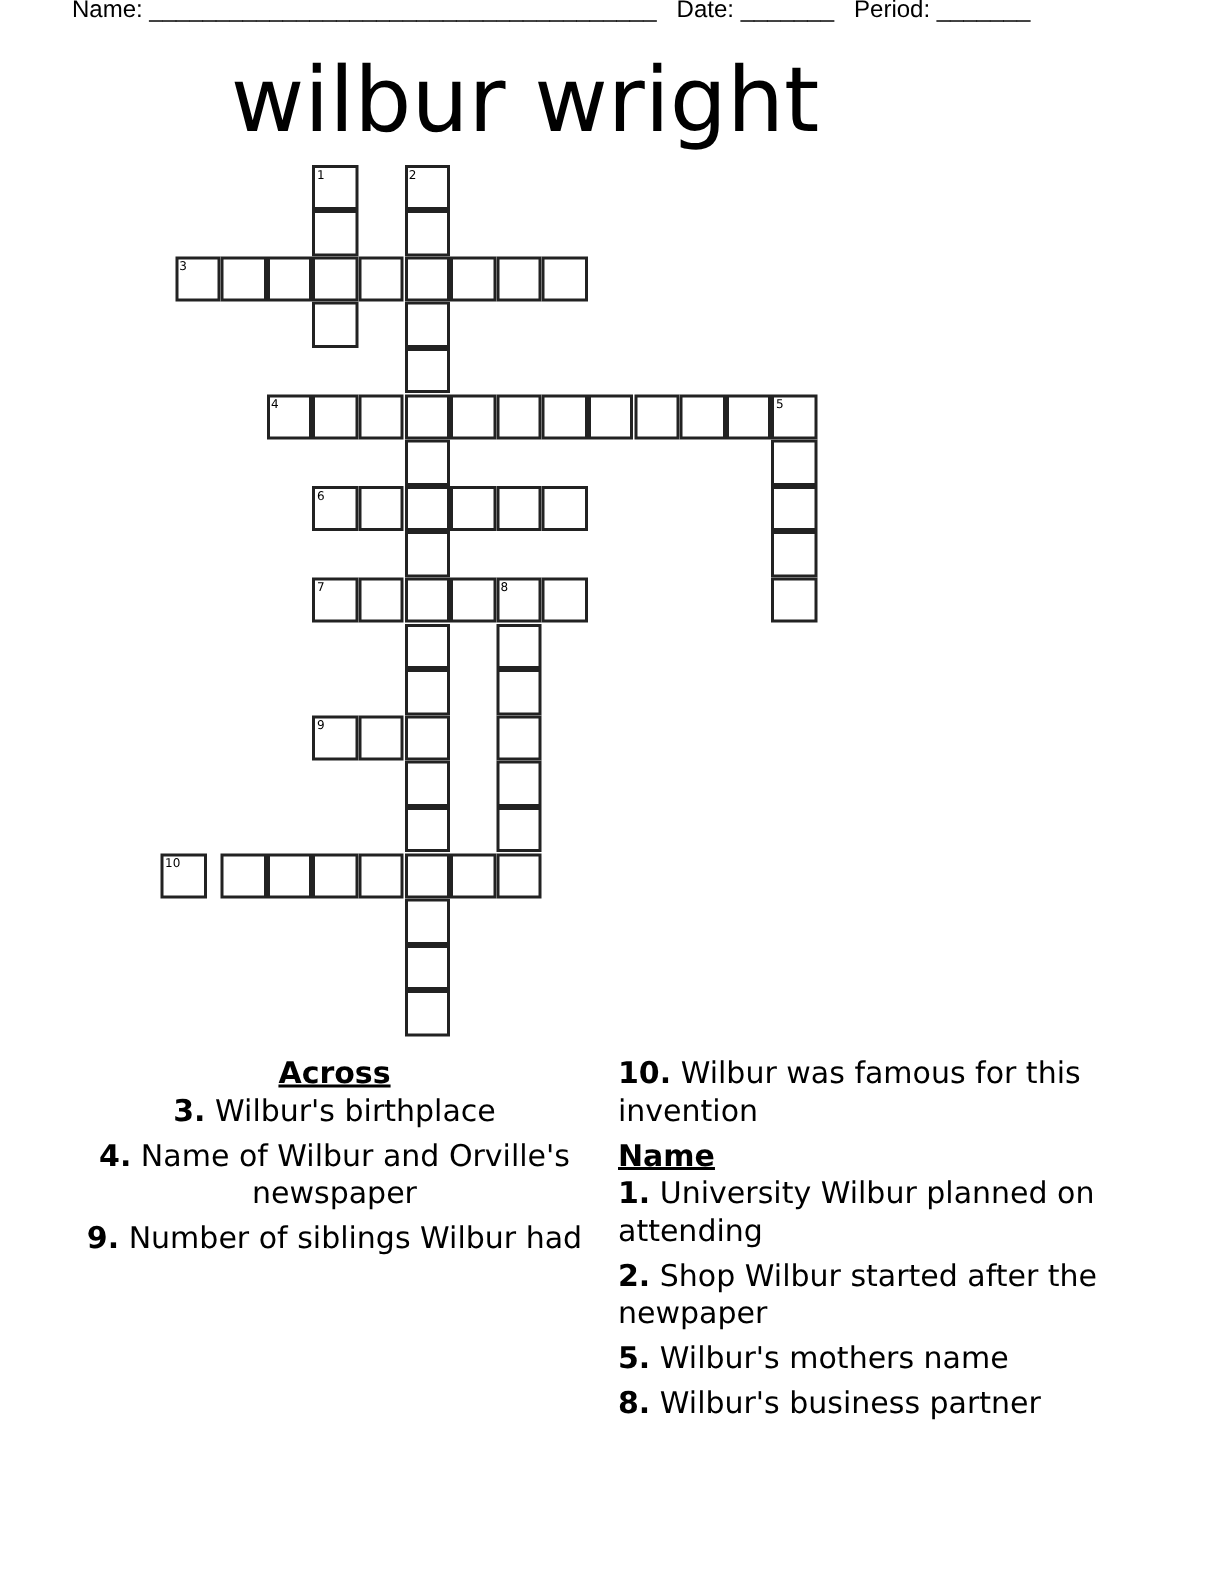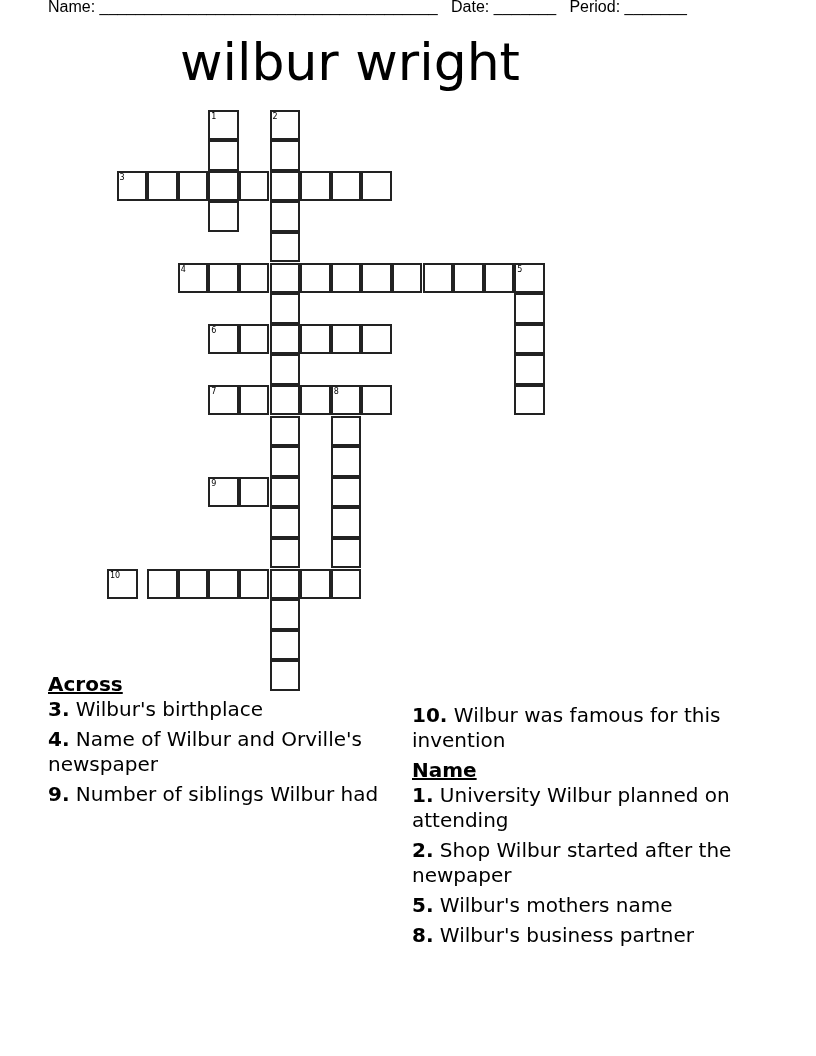--- a/index.html
+++ b/index.html
@@ -1,18 +1,18 @@
 <!DOCTYPE html>
 <html><head>
 <meta charset="utf-8">
 <style>
   html, body { margin:0; padding:0; background:#fff; }
   body { width:816px; height:1056px; position:relative; overflow:hidden; font-family:"DejaVu Sans", sans-serif; color:#000; }
   .hdr { position:absolute; top:-2px; left:48px; font-family:"Liberation Sans", sans-serif; font-size:16px; white-space:pre; }
-  .title { position:absolute; top:32px; left:0; width:700px; text-align:center; font-size:52px; letter-spacing:0px; }
+  .title { position:absolute; top:32px; left:0; width:700px; text-align:center; font-size:60px; letter-spacing:0px; }
   .grid { position:absolute; left:0; top:0; }
   .cell { position:absolute; width:30.6px; height:30.6px; box-sizing:border-box; border:2px solid #222; background:#fff; margin-left:-1px; margin-top:-1px; }
   .cell .num { position:absolute; top:0px; left:1px; font-size:8px; font-family:"DejaVu Sans", sans-serif; line-height:9px; }
   .clues { position:absolute; font-size:20px; line-height:25px; }
   .clues .head { font-weight:bold; text-decoration:underline; }
   .clue { margin-bottom:5px; }
   .clue b { font-weight:bold; }
 </style>
 </head>
 <body>
@@ -106,21 +106,21 @@
     <div class="cell" style="left: 108px; top: 569.5px;">
       <span class="num">10</span>
     </div>
     <div class="cell" style="left: 148.1px; top: 569.5px;"></div>
     <div class="cell" style="left: 178.7px; top: 569.5px;"></div>
     <div class="cell" style="left: 209.3px; top: 569.5px;"></div>
     <div class="cell" style="left: 239.9px; top: 569.5px;"></div>
     <div class="cell" style="left: 301.1px; top: 569.5px;"></div>
   </div>
 
-<div class="clues" style="left:48px; top:672px; width:350px;">
+<div class="clues" style="left:48px; top:703px; width:350px;text-align:center;">
   <div class="head">Across</div>
   <div class="clue"><b>3.</b><span> Wilbur's birthplace</span></div>
   <div class="clue"><b>4.</b><span> Name of Wilbur and Orville's newspaper</span></div>
   <div class="clue"><b>9.</b><span> Number of siblings Wilbur had</span></div>
 </div>
 
 <div class="clues" style="left:412px; top:703px; width:345px;">
   <div class="clue"><b>10.</b><span> Wilbur was famous for this invention</span></div>
   <div class="head">Name</div>
   <div class="clue"><b>1.</b><span> University Wilbur planned on attending</span></div>

